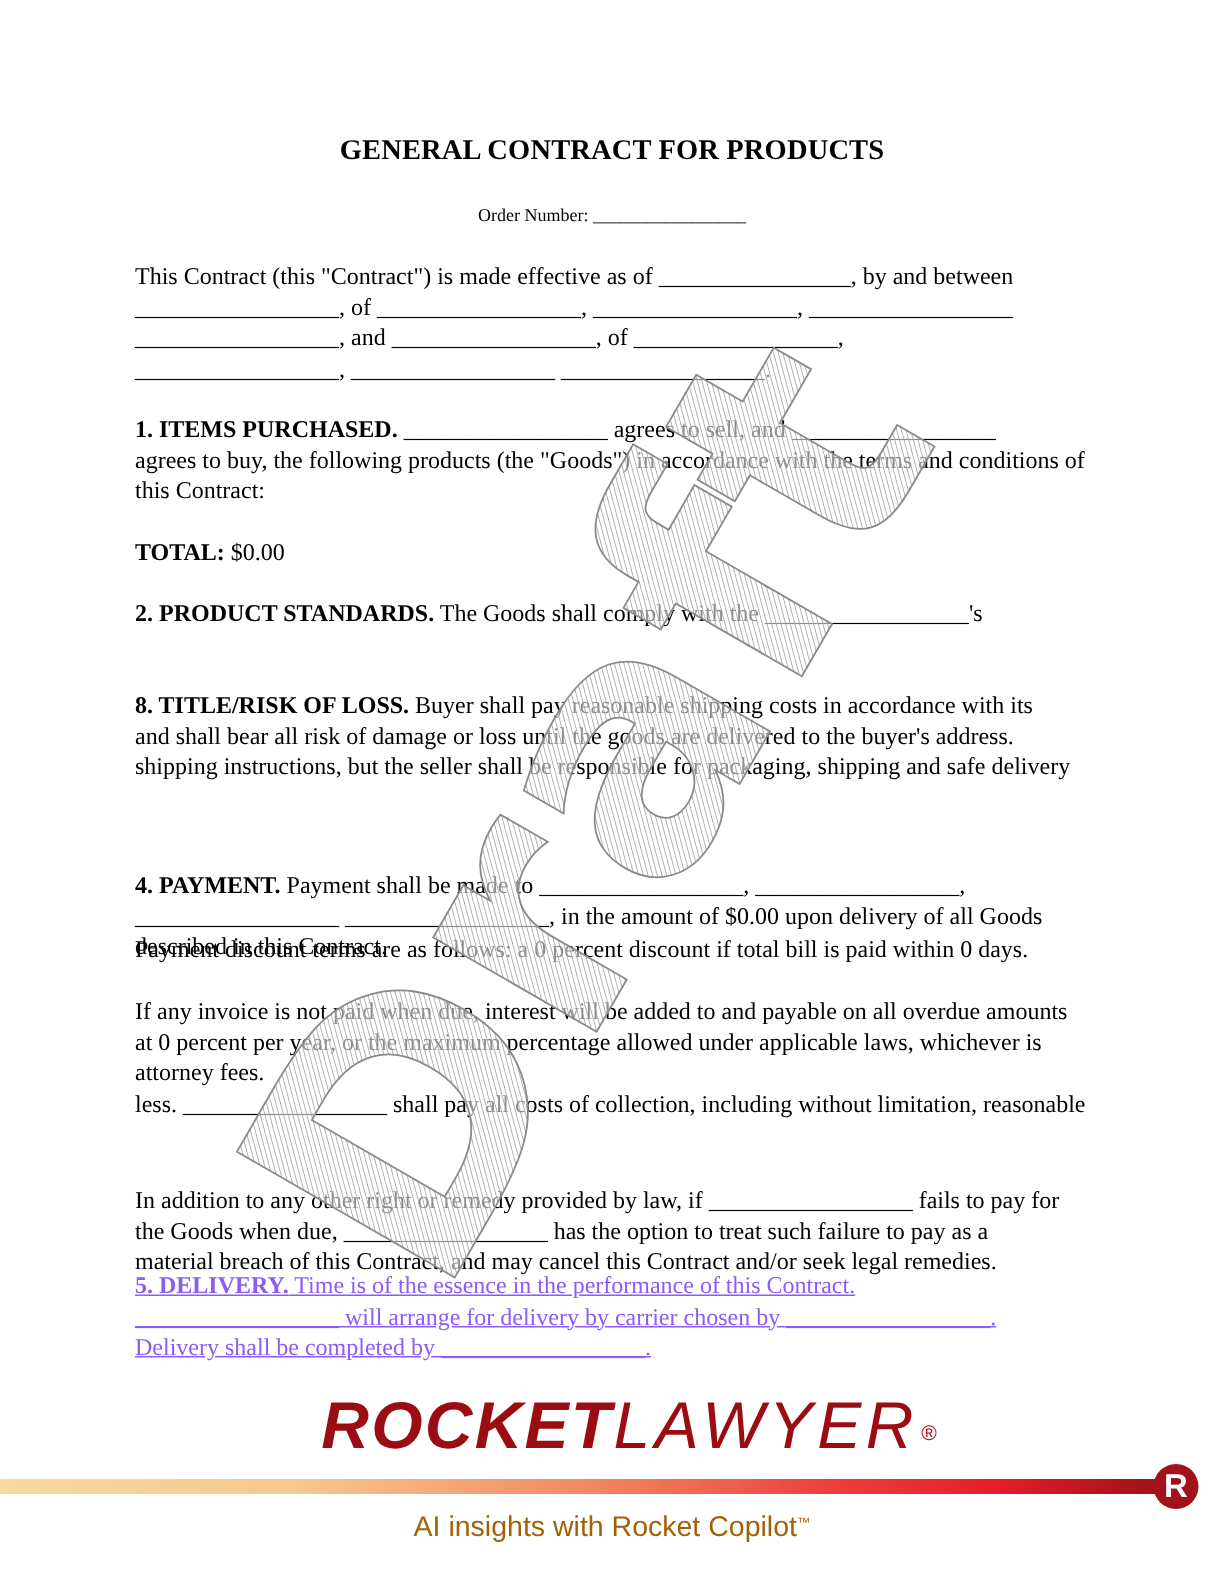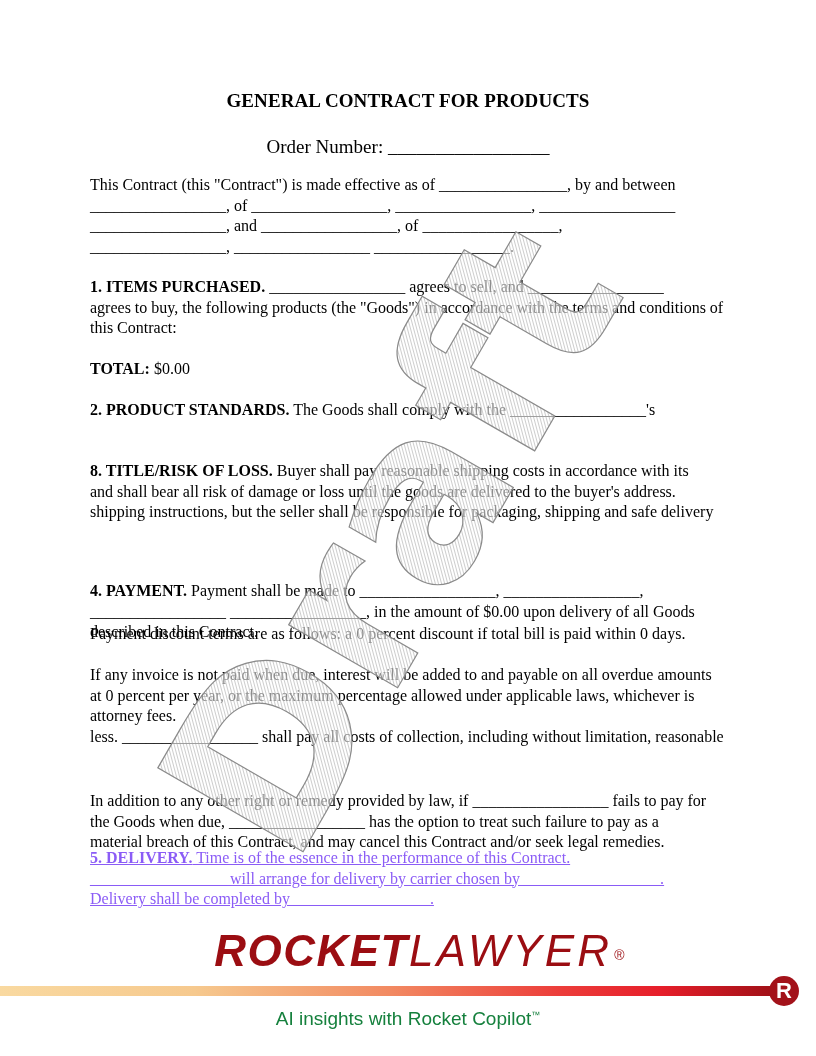--- a/index.html
+++ b/index.html
@@ -1,31 +1,31 @@
 <!DOCTYPE html>
 <html><head>
 <meta charset="utf-8">
 <style>
   html, body { margin:0; padding:0; background:#ffffff; }
   body { width:816px; height:1056px; position:relative; overflow:hidden; font-family:"Liberation Serif", serif; color:#000; }
   .page { position:absolute; left:0; top:0; width:816px; height:912px; }
   .title { position:absolute; top:90px; left:0; width:816px; text-align:center; font-weight:bold; font-size:19px; letter-spacing:0.1px; }
-  .order { position:absolute; top:136px; left:0; width:816px; text-align:center; font-size:19px; }
+  .order { position:absolute; top:136px; left:0; width:816px; text-align:center; font-size:12px; }
   .body { position:absolute; left:90px; width:640px; font-size:16px; line-height:20.5px; }
   .p { margin:0; white-space:nowrap; }
   b { font-weight:bold; }
   .faded { color:#8b5cf6;text-decoration:underline; }
   .watermark { position:absolute; left:150px; top:150px; width:620px; height:780px; pointer-events:none; }
   .logo { position:absolute; top:926px; left:12px; width:816px; text-align:center; font-family:"Liberation Sans", sans-serif; font-size:44px; color:#9b0d12; letter-spacing:1.5px; line-height:50px;font-style:italic; }
   .logo .rocket { font-weight:bold; }
   .logo .lawyer { font-weight:normal; letter-spacing:3px; }
   .logo sup { font-size:14px; vertical-align:top; position:relative; top:4px; margin-left:2px; }
   .bar { position:absolute; left:0; top:986px; width:778px; height:10px; background:linear-gradient(90deg,#f9d9a0 0%,#f6c98e 25%,#f28a62 50%,#ec3d3a 72%,#e61e2a 85%,#9d1016 100%); }
   .badge { position:absolute; left:769px; top:976px; width:30px; height:30px; border-radius:50%; background:#a3121a; color:#fff; font-family:"Liberation Sans", sans-serif; font-weight:bold; font-size:22px; text-align:center; line-height:30px; }
-  .tagline { position:absolute; top:1008px; left:0; width:816px; text-align:center; font-family:"Liberation Sans", sans-serif; font-size:19px; color:#15803d; }
+  .tagline { position:absolute; top:1008px; left:0; width:816px; text-align:center; font-family:"Liberation Sans", sans-serif; font-size:19px; color:#a16207; }
   .tagline sup { font-size:9px; vertical-align:top; position:relative; top:2px; }
 </style>
 </head>
 <body>
 
 <div class="page">
 
   <div class="title">GENERAL CONTRACT FOR PRODUCTS</div>
 
   <div class="order">

